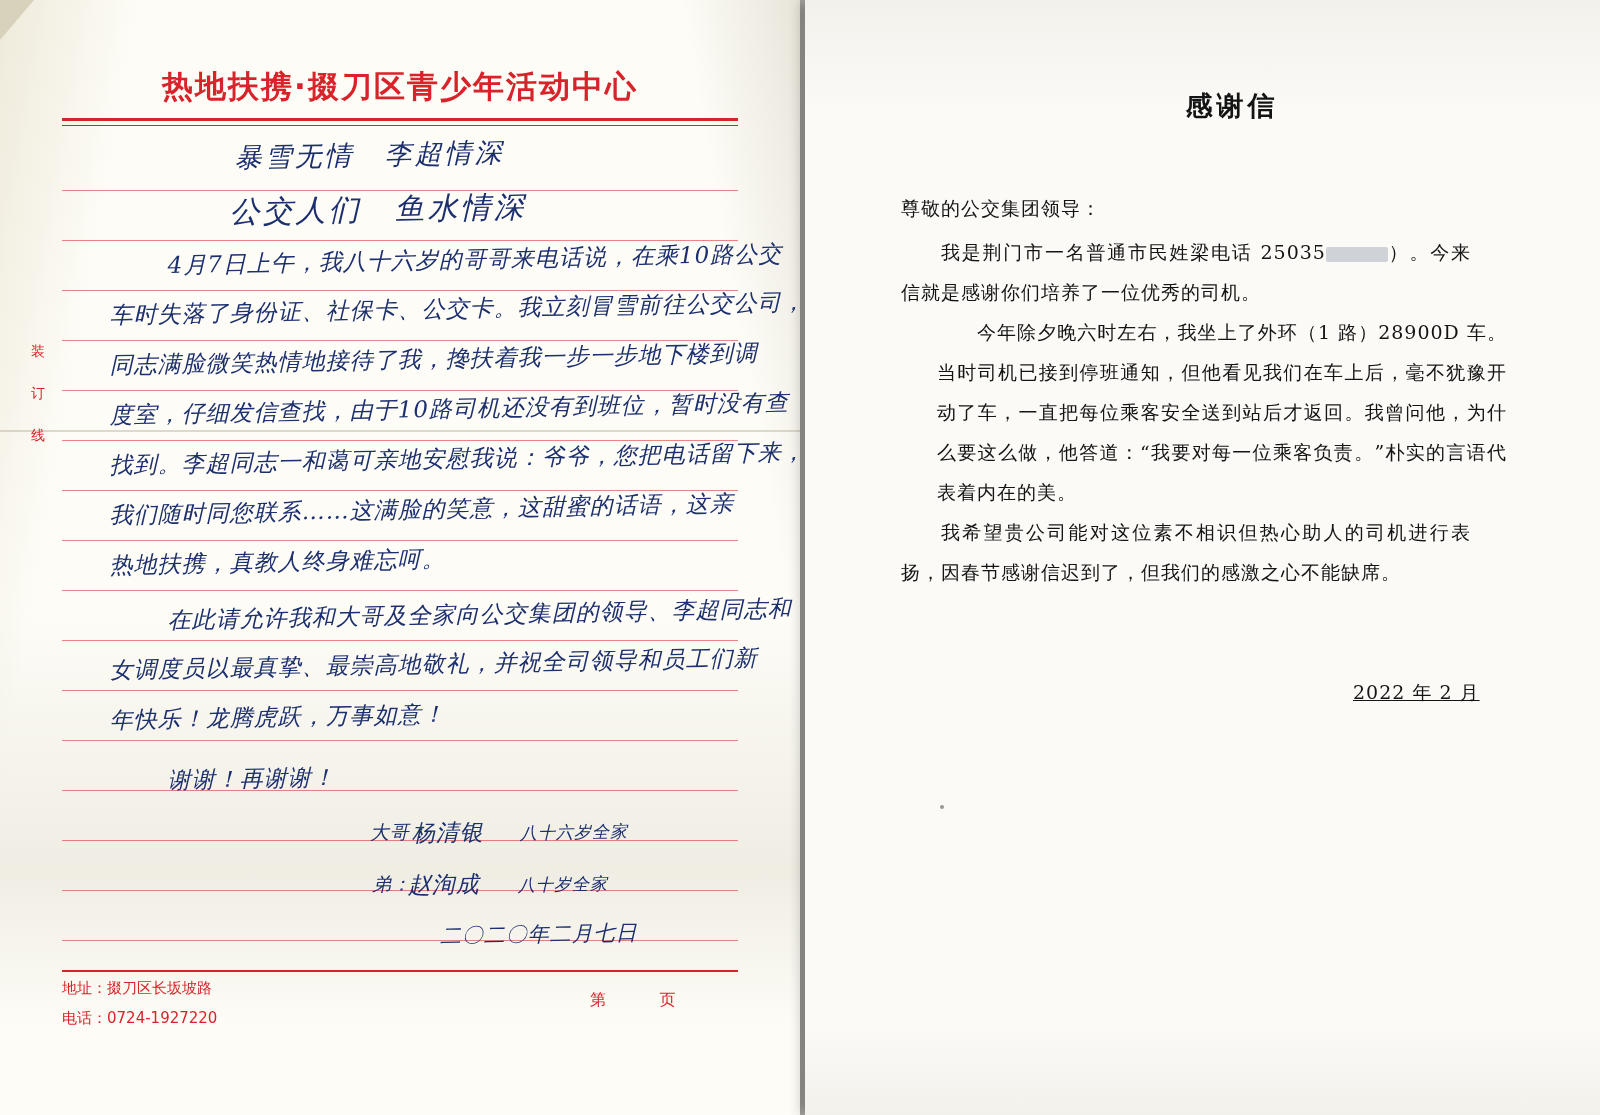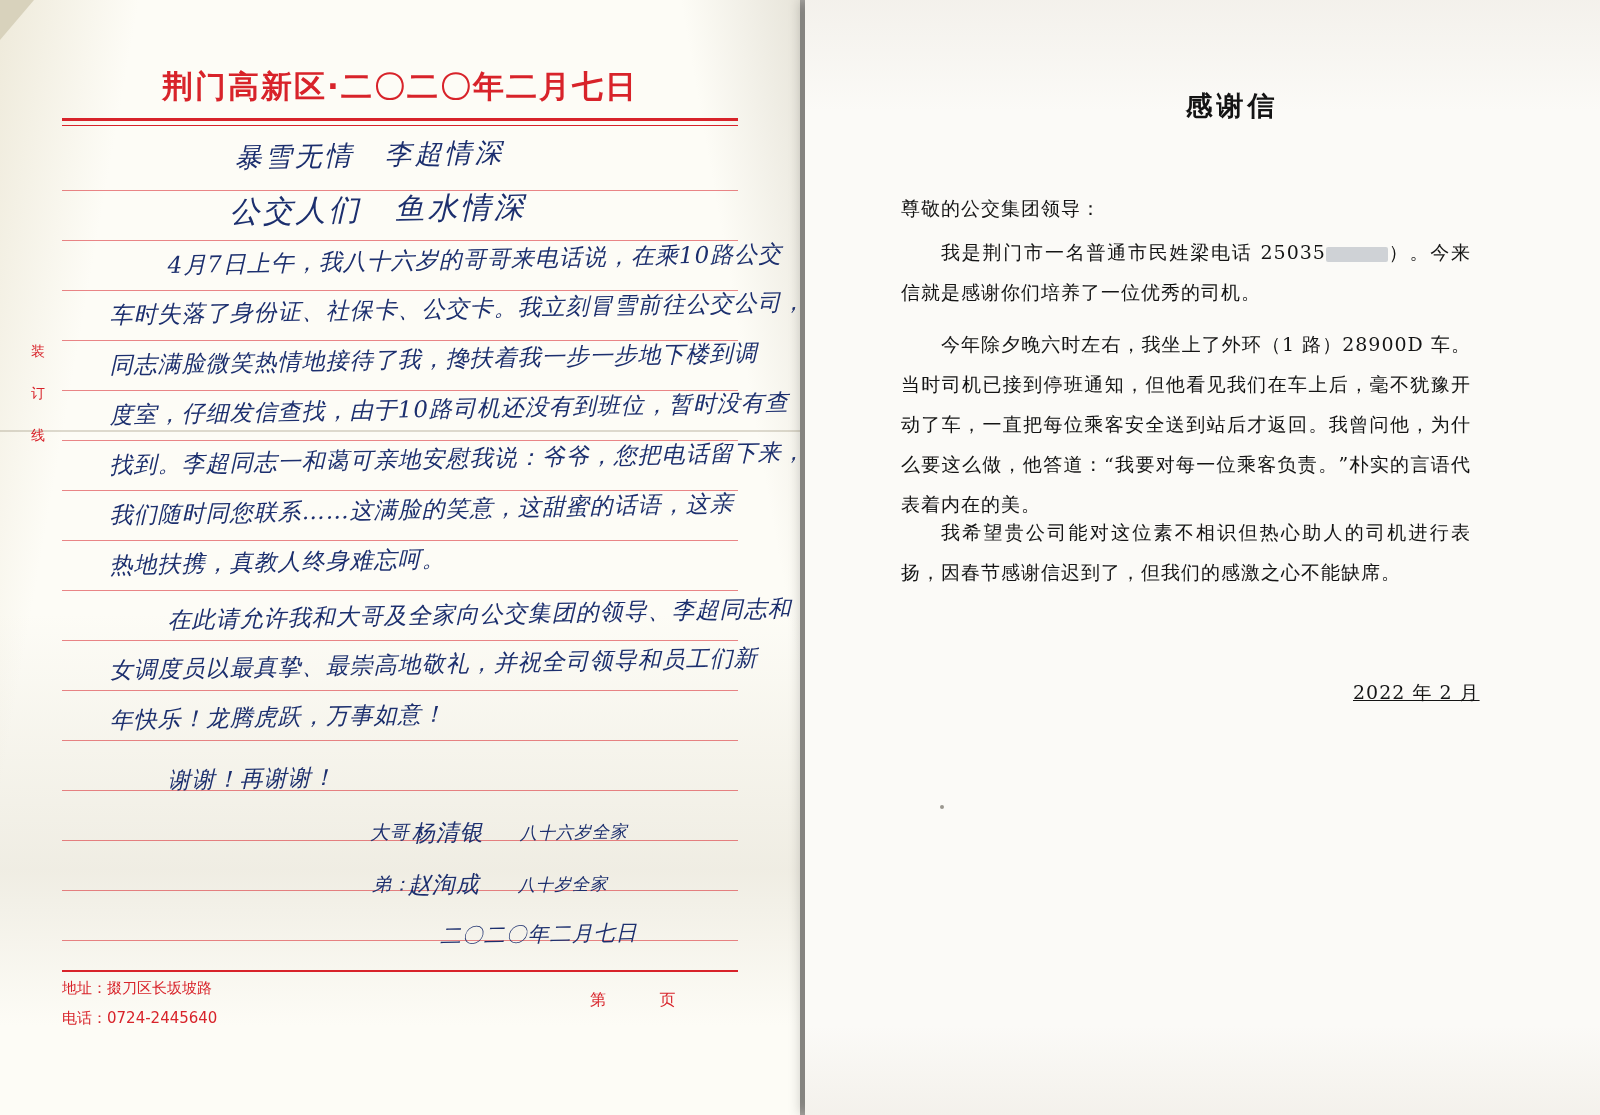--- a/index.html
+++ b/index.html
@@ -208,21 +208,21 @@
 </head>
 <body>
 
 <div class="page">
 
   <div class="sheet-left">
     <div class="paper-tint"></div>
     <div class="corner"></div>
     <div class="fold"></div>
 
-    <div class="lh-title">荆门高新区·二〇二〇年二月七日</div>
+    <div class="lh-title">热地扶携·掇刀区青少年活动中心</div>
     <div class="lh-rule1"></div>
     <div class="lh-rule2"></div>
 
     <div class="ruled" style="top:190px"></div>
     <div class="ruled" style="top:240px"></div>
     <div class="ruled" style="top:290px"></div>
     <div class="ruled" style="top:340px"></div>
     <div class="ruled" style="top:390px"></div>
     <div class="ruled" style="top:440px"></div>
     <div class="ruled" style="top:490px"></div>
@@ -258,35 +258,35 @@
     <div class="hw small" style="left:520px; top:822px; font-size:17px; transform:rotate(-1deg);">八十六岁全家</div>
 
     <div class="hw small" style="left:372px; top:872px; transform:rotate(-1deg);">弟：</div>
     <div class="hw body" style="left:408px; top:870px; transform:rotate(-1deg);">赵洵成</div>
     <div class="hw small" style="left:518px; top:874px; font-size:17px; transform:rotate(-1deg);">八十岁全家</div>
 
     <div class="hw body" style="left:440px; top:922px; font-size:21px; transform:rotate(-1deg);">二〇二〇年二月七日</div>
 
     <div class="footer-rule"></div>
     <div class="addr l1">地址：掇刀区长坂坡路</div>
-    <div class="addr l2">电话：0724-2445640</div>
+    <div class="addr l2">电话：0724-1927220</div>
     <div class="page-mark">第 页</div>
   </div>
 
   <div class="sheet-right">
     <div class="paper-tint"></div>
 
     <div class="r-title">感谢信</div>
     <div class="r-salute">尊敬的公交集团领导：</div>
 
     <div class="r-para" style="top:232px;">
       <span>我是荆门市一名普通市民姓梁电话 25035</span><span class="redact"></span><span>）。今来信就是感谢你们培养了一位优秀的司机。</span>
     </div>
 
-    <div class="r-para" style="top:324px;">今年除夕晚六时左右，我坐上了外环（1 路）28900D 车。当时司机已接到停班通知，但他看见我们在车上后，毫不犹豫开动了车，一直把每位乘客安全送到站后才返回。我曾问他，为什么要这么做，他答道：“我要对每一位乘客负责。”朴实的言语代表着内在的美。</div>
+    <div class="r-para" style="top:312px;margin-left:36px;">今年除夕晚六时左右，我坐上了外环（1 路）28900D 车。当时司机已接到停班通知，但他看见我们在车上后，毫不犹豫开动了车，一直把每位乘客安全送到站后才返回。我曾问他，为什么要这么做，他答道：“我要对每一位乘客负责。”朴实的言语代表着内在的美。</div>
 
     <div class="r-para" style="top:512px;">我希望贵公司能对这位素不相识但热心助人的司机进行表扬，因春节感谢信迟到了，但我们的感激之心不能缺席。</div>
 
     <div class="r-date">2022 年 2 月</div>
 
     <div class="speck" style="left:135px; top:805px;"></div>
   </div>
 
 </div>
 

